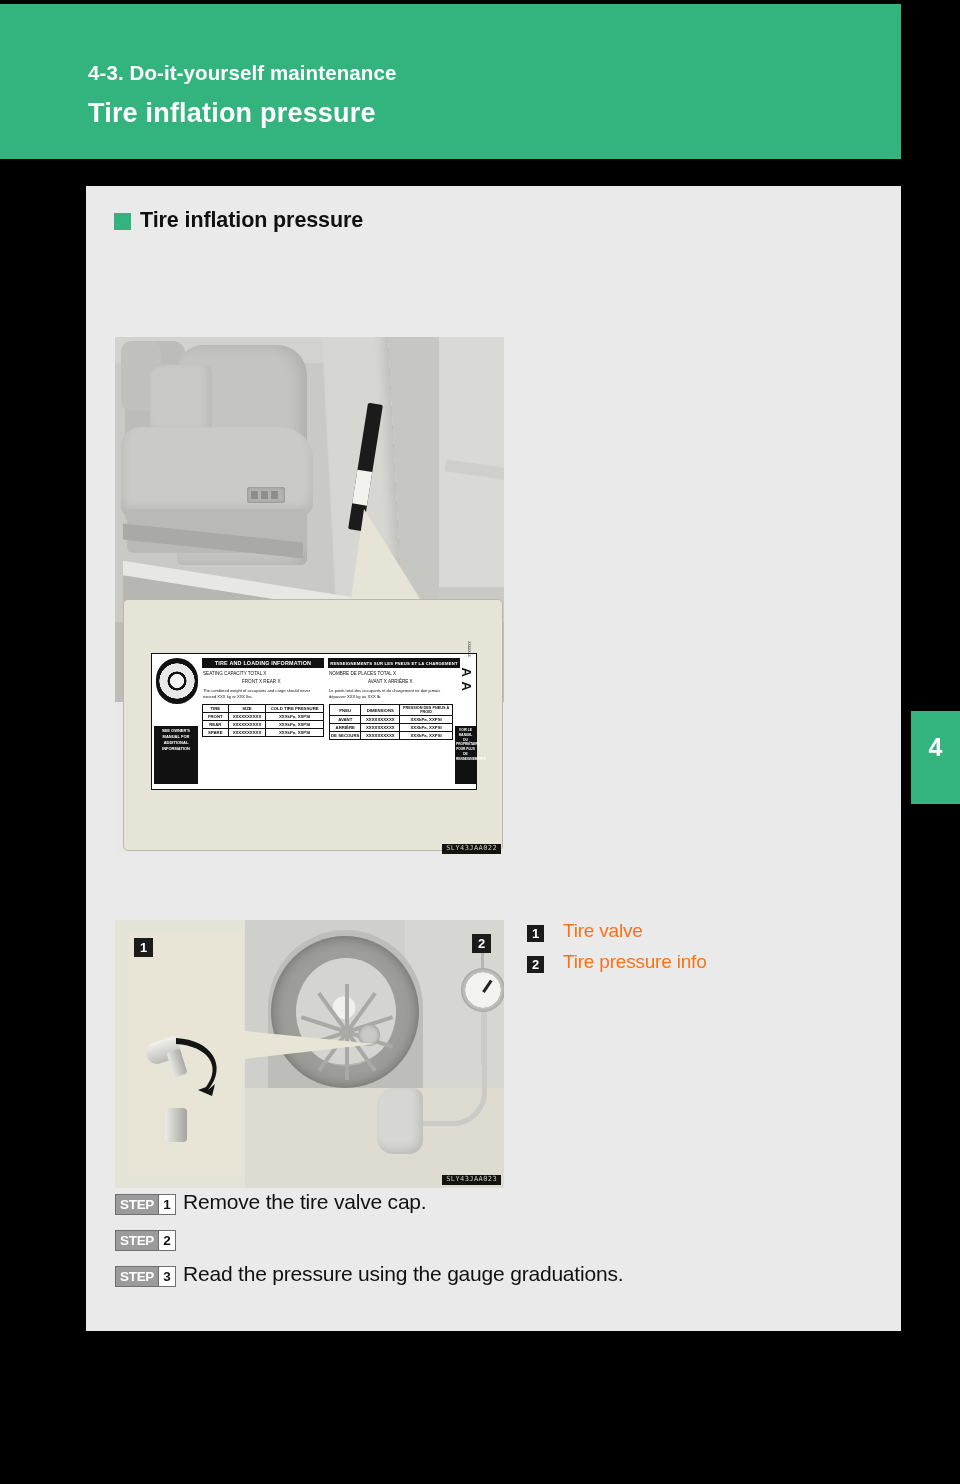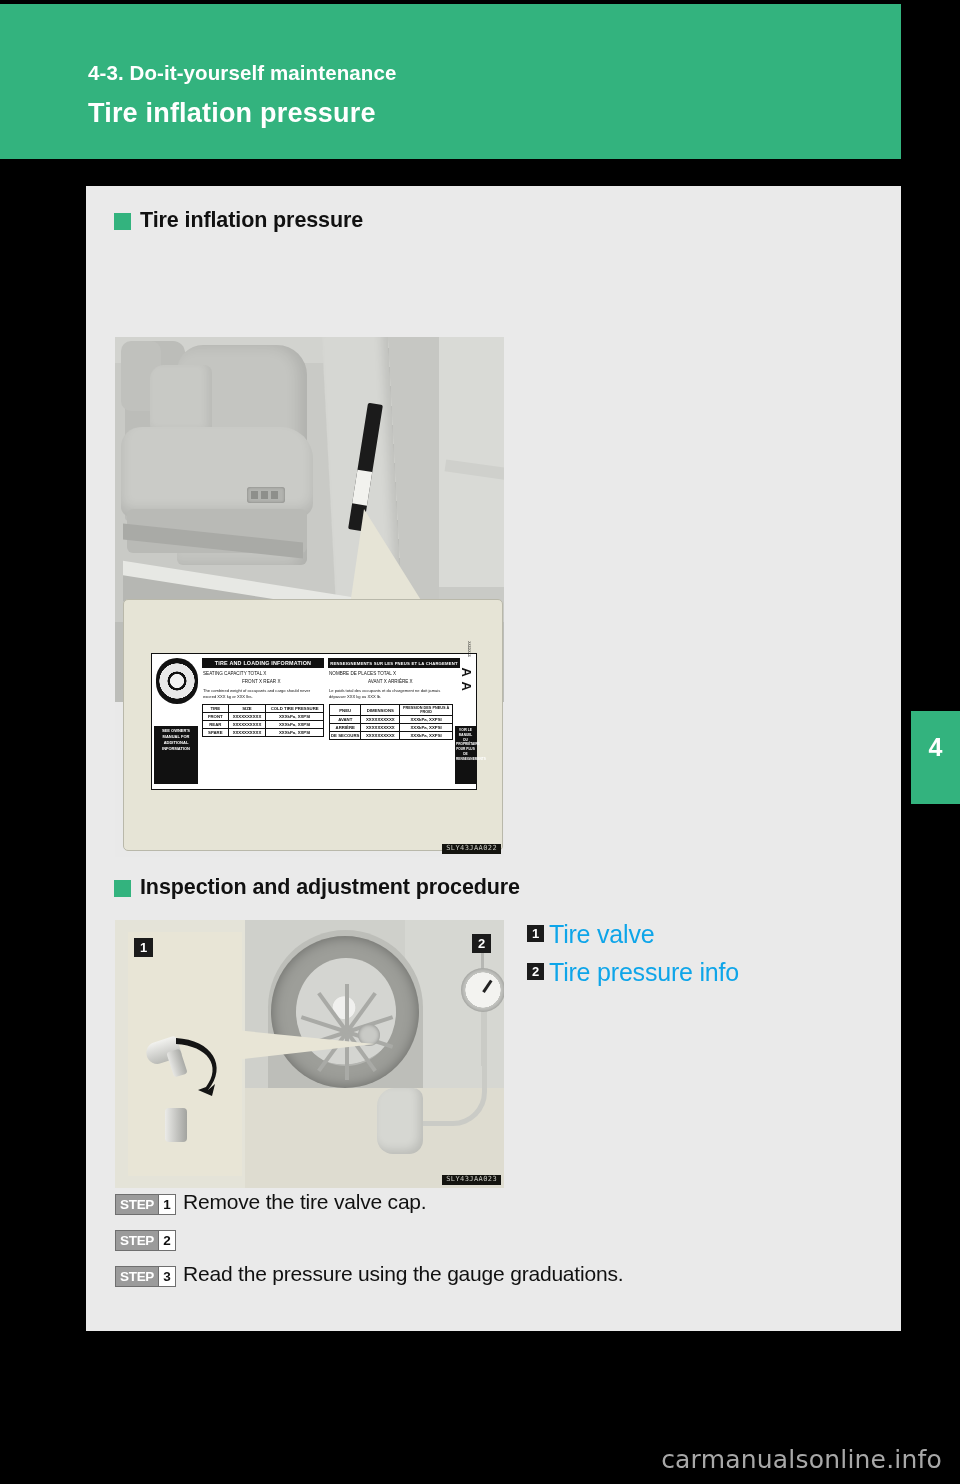--- a/index.html
+++ b/index.html
@@ -132,21 +132,21 @@
   .p2-cap{position:absolute;left:18px;top:108px;width:34px;height:22px;background:linear-gradient(180deg,#f2f2ef,#b9bab6);border-radius:11px 4px 4px 11px;transform:rotate(-18deg);}
   .p2-cap2{position:absolute;left:42px;top:118px;width:14px;height:26px;background:linear-gradient(90deg,#e6e6e3,#a9aaa6);border-radius:3px;transform:rotate(-18deg);}
   .p2-capoff{position:absolute;left:37px;top:176px;width:22px;height:34px;background:linear-gradient(90deg,#ebebe8,#a2a39f);border-radius:4px;}
   .p2-arrow{position:absolute;left:40px;top:100px;width:70px;height:70px;}
   .p2-wedge{position:absolute;left:120px;top:110px;width:0;height:0;border-top:14px solid transparent;border-bottom:16px solid transparent;border-left:140px solid #e8e5d6;}
 
   
   .legend{position:absolute;left:527px;top:920px;width:290px;}
   .legend-row{display:flex;align-items:flex-start;gap:5px;margin-bottom:9px;}
   .num-badge{flex:0 0 auto;background:#1b1b1b;color:#fff;font-size:13px;font-weight:bold;width:17px;height:17px;line-height:17px;text-align:center;margin-top:5px;}
-  .legend-txt{font-size:25px;color:#0ea5e9;letter-spacing:-.2px;}
+  .legend-txt{font-size:19px;color:#f97316;letter-spacing:-.2px;margin-left:14px;}
 
   
   .steps{position:absolute;left:115px;top:1190px;width:730px;}
   .step-row{display:flex;align-items:flex-start;gap:7px;margin-bottom:11px;}
   .step-tag{flex:0 0 auto;display:flex;border:1px solid #6f6f6f;height:21px;margin-top:4px;align-items:flex-end;}
   .step-tag .w{background:#9b9b9b;color:#fff;font-size:13.5px;font-weight:bold;padding:0 4px;line-height:19px;letter-spacing:-.3px;}
   .step-tag .n{background:#fff;color:#111;font-size:13.5px;font-weight:bold;width:17px;line-height:19px;text-align:center;border-left:1px solid #6f6f6f;}
   .step-txt{font-size:21px;color:#111;letter-spacing:-.2px;}
 
   
@@ -273,24 +273,20 @@
           <div class="lbl-sidebox" style="left:303px;top:72px;width:21px;height:58px;font-size:3.2px;">VOIR LE MANUEL DU PROPRIÉTAIRE POUR PLUS DE RENSEIGNEMENTS</div>
 
           <div class="lbl-aa">A A</div>
           <div class="lbl-code">XXXXXXX</div>
         </div>
       </div>
     </div>
     <div class="photo-code">SLY43JAA022</div>
   </div>
 
-  <div class="sec-head" style="position:absolute;left:114px;top:875px;">
-    <span class="sec-sq"></span>
-    <span class="sec-head-txt">Inspection and adjustment procedure</span>
-  </div>
 
   <div class="photo" id="photo2">
     <div class="p2-bg">
       <div class="p2-body"></div>
       <div class="p2-body2"></div>
       <div class="p2-arch"></div>
       <div class="p2-ground"></div>
       <div class="p2-tire">
         <div class="p2-rim">
           <div class="p2-spoke" style="transform:rotate(0deg)"></div>
@@ -357,14 +353,13 @@
     </div>
     <div class="step-row">
       <span class="step-tag">
         <span class="w">STEP</span>
         <span class="n">3</span>
       </span>
       <span class="step-txt">Read the pressure using the gauge graduations.</span>
     </div>
   </div>
 
-  <div class="watermark">carmanualsonline.info</div>
 </div>
 
 </body></html>

